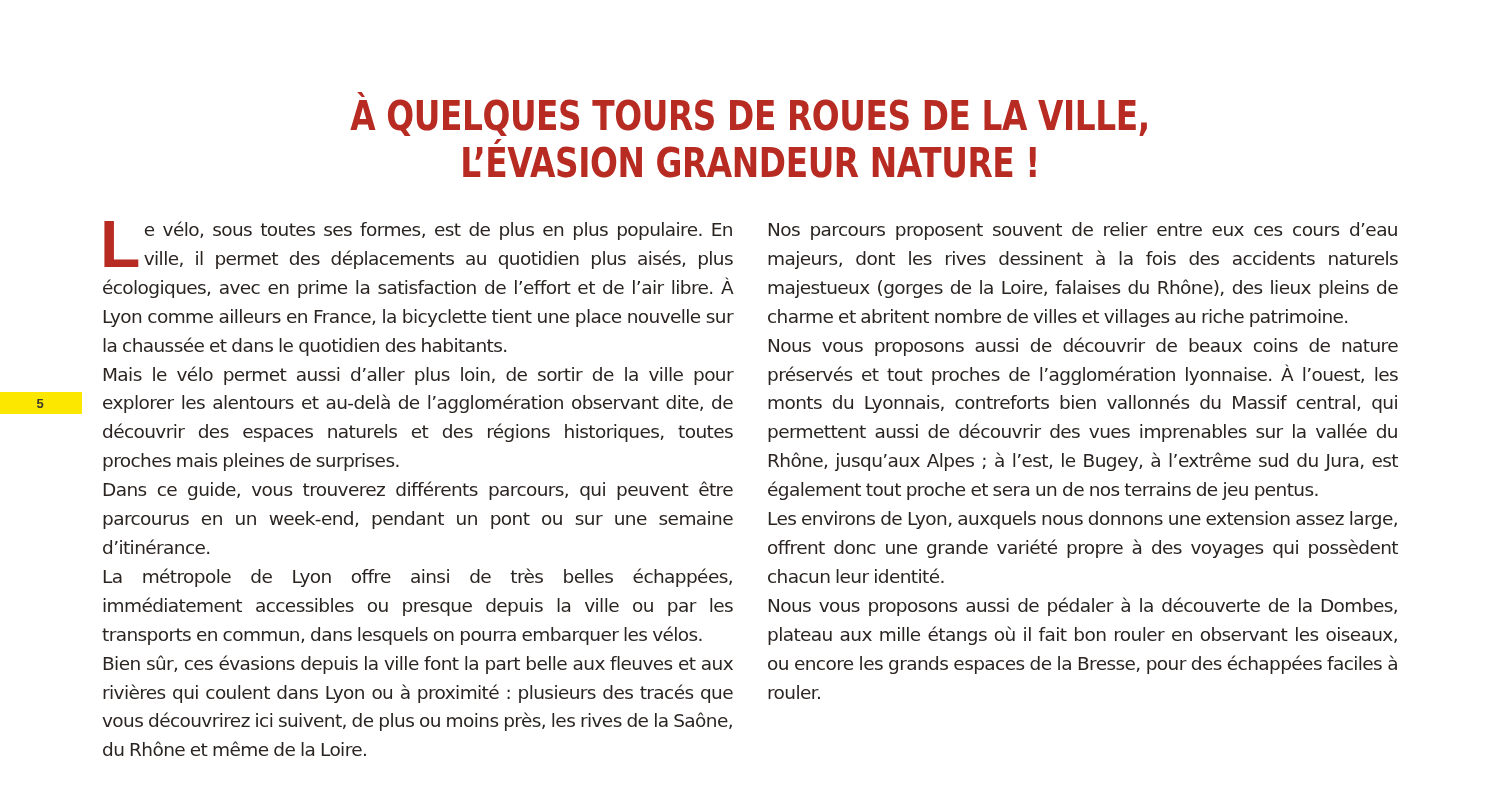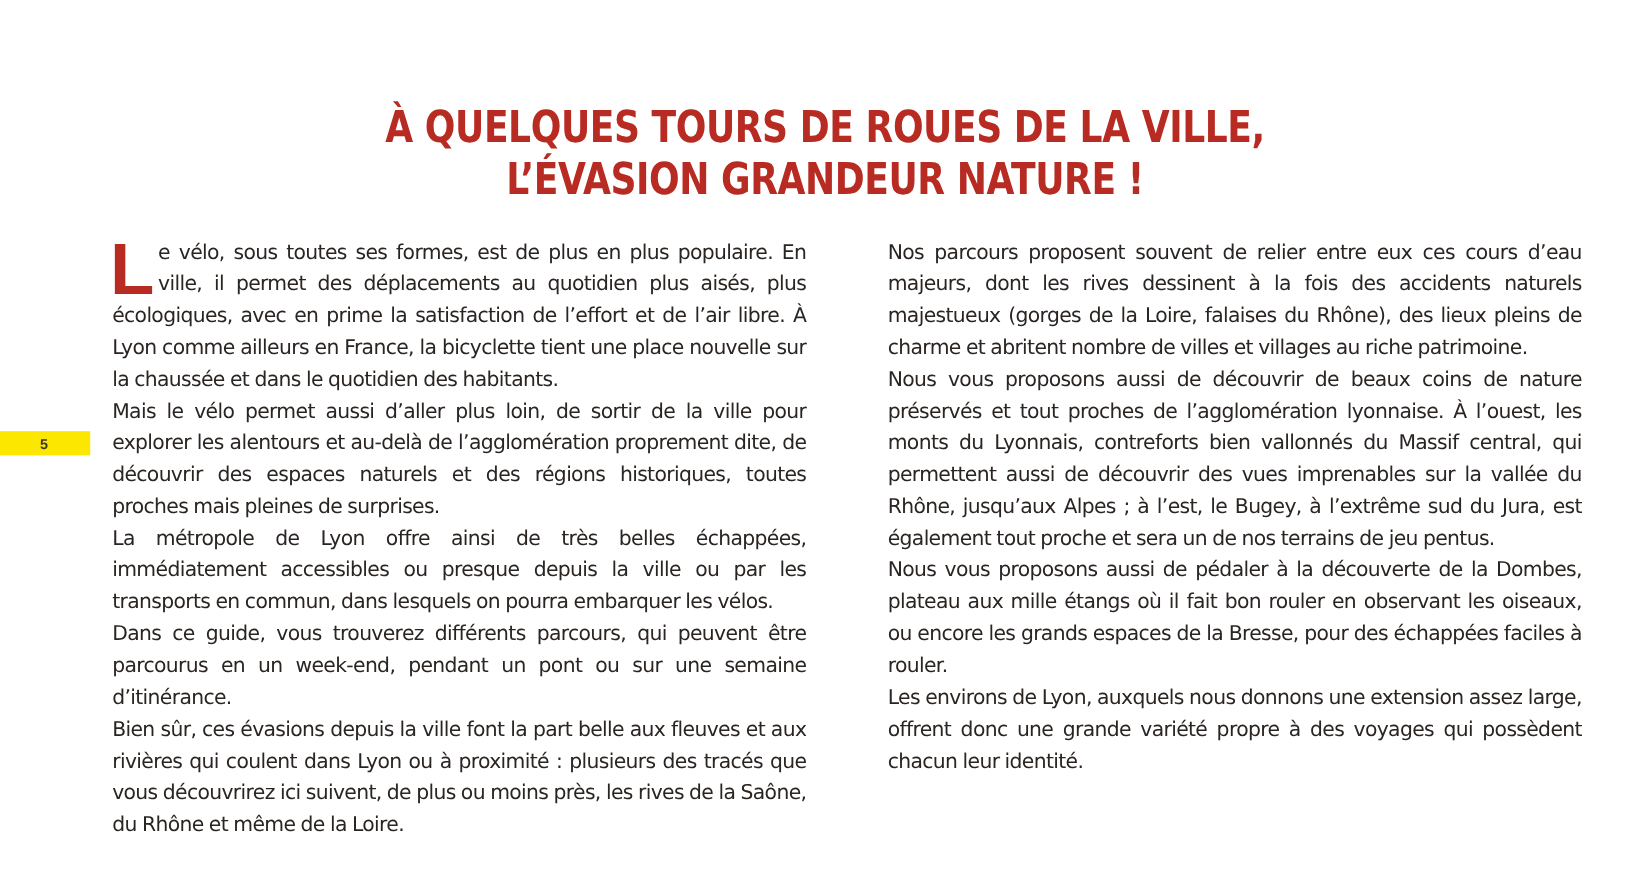--- a/index.html
+++ b/index.html
@@ -15,45 +15,45 @@
       position: absolute; left: 0; top: 392px; width: 82px; height: 22px; background: #fbe700;
       display: flex; align-items: center; justify-content: center;
     }
     .page-tab span { font-family: "Liberation Sans", sans-serif; font-weight: bold; font-size: 13px; color: #3a3a2a; margin-left: -2px; }
     .col {
       position: absolute; top: 216px; width: 631px;
       font-family: "DejaVu Sans", sans-serif; font-size: 18.5px; line-height: 28.9px;
       text-align: justify; letter-spacing: -0.6px; word-spacing: -0.5px;
     }
     .col-left { left: 102px; }
-    .col-right { left: 767px; margin-left: 40px; }
+    .col-right { left: 767px; }
     .col p { margin: 0; text-align-last: left; }
     .dropcap {
       float: left; color: #b82b22; font-family: "Liberation Sans", sans-serif; font-weight: bold;
       font-size: 66px; line-height: 52px; margin: 2px 4px 0 -2px; height: 52px;
     }
   </style>
 </head>
 <body>
 
 <h1 class="title">
   <span class="line">À QUELQUES TOURS DE ROUES DE LA VILLE,</span>
   <span class="line">L’ÉVASION GRANDEUR NATURE !</span>
 </h1>
 
 <div class="page-tab">
   <span>5</span>
 </div>
 
 <div class="col col-left">
   <p><span class="dropcap">L</span><span>e vélo, sous toutes ses formes, est de plus en plus populaire. En ville, il permet des déplacements au quotidien plus aisés, plus écologiques, avec en prime la satisfaction de l’effort et de l’air libre. À Lyon comme ailleurs en France, la bicyclette tient une place nouvelle sur la chaussée et dans le quotidien des habitants.</span></p>
-  <p>Mais le vélo permet aussi d’aller plus loin, de sortir de la ville pour explorer les alentours et au-delà de l’agglomération proprement dite, de découvrir des espaces naturels et des régions historiques, toutes proches mais pleines de surprises.</p>
+  <p>Mais le vélo permet aussi d’aller plus loin, de sortir de la ville pour explorer les alentours et au-delà de l’agglomération observant dite, de découvrir des espaces naturels et des régions historiques, toutes proches mais pleines de surprises.</p>
+  <p>Dans ce guide, vous trouverez différents parcours, qui peuvent être parcourus en un week-end, pendant un pont ou sur une semaine d’itinérance.</p>
   <p>La métropole de Lyon offre ainsi de très belles échappées, immédiatement accessibles ou presque depuis la ville ou par les transports en commun, dans lesquels on pourra embarquer les vélos.</p>
-  <p>Dans ce guide, vous trouverez différents parcours, qui peuvent être parcourus en un week-end, pendant un pont ou sur une semaine d’itinérance.</p>
   <p>Bien sûr, ces évasions depuis la ville font la part belle aux fleuves et aux rivières qui coulent dans Lyon ou à proximité : plusieurs des tracés que vous découvrirez ici suivent, de plus ou moins près, les rives de la Saône, du Rhône et même de la Loire.</p>
 </div>
 
 <div class="col col-right">
   <p>Nos parcours proposent souvent de relier entre eux ces cours d’eau majeurs, dont les rives dessinent à la fois des accidents naturels majestueux (gorges de la Loire, falaises du Rhône), des lieux pleins de charme et abritent nombre de villes et villages au riche patrimoine.</p>
   <p>Nous vous proposons aussi de découvrir de beaux coins de nature préservés et tout proches de l’agglomération lyonnaise. À l’ouest, les monts du Lyonnais, contreforts bien vallonnés du Massif central, qui permettent aussi de découvrir des vues imprenables sur la vallée du Rhône, jusqu’aux Alpes ; à l’est, le Bugey, à l’extrême sud du Jura, est également tout proche et sera un de nos terrains de jeu pentus.</p>
+  <p>Les environs de Lyon, auxquels nous donnons une extension assez large, offrent donc une grande variété propre à des voyages qui possèdent chacun leur identité.</p>
   <p>Nous vous proposons aussi de pédaler à la découverte de la Dombes, plateau aux mille étangs où il fait bon rouler en observant les oiseaux, ou encore les grands espaces de la Bresse, pour des échappées faciles à rouler.</p>
-  <p>Les environs de Lyon, auxquels nous donnons une extension assez large, offrent donc une grande variété propre à des voyages qui possèdent chacun leur identité.</p>
 </div>
 
 </body></html>

